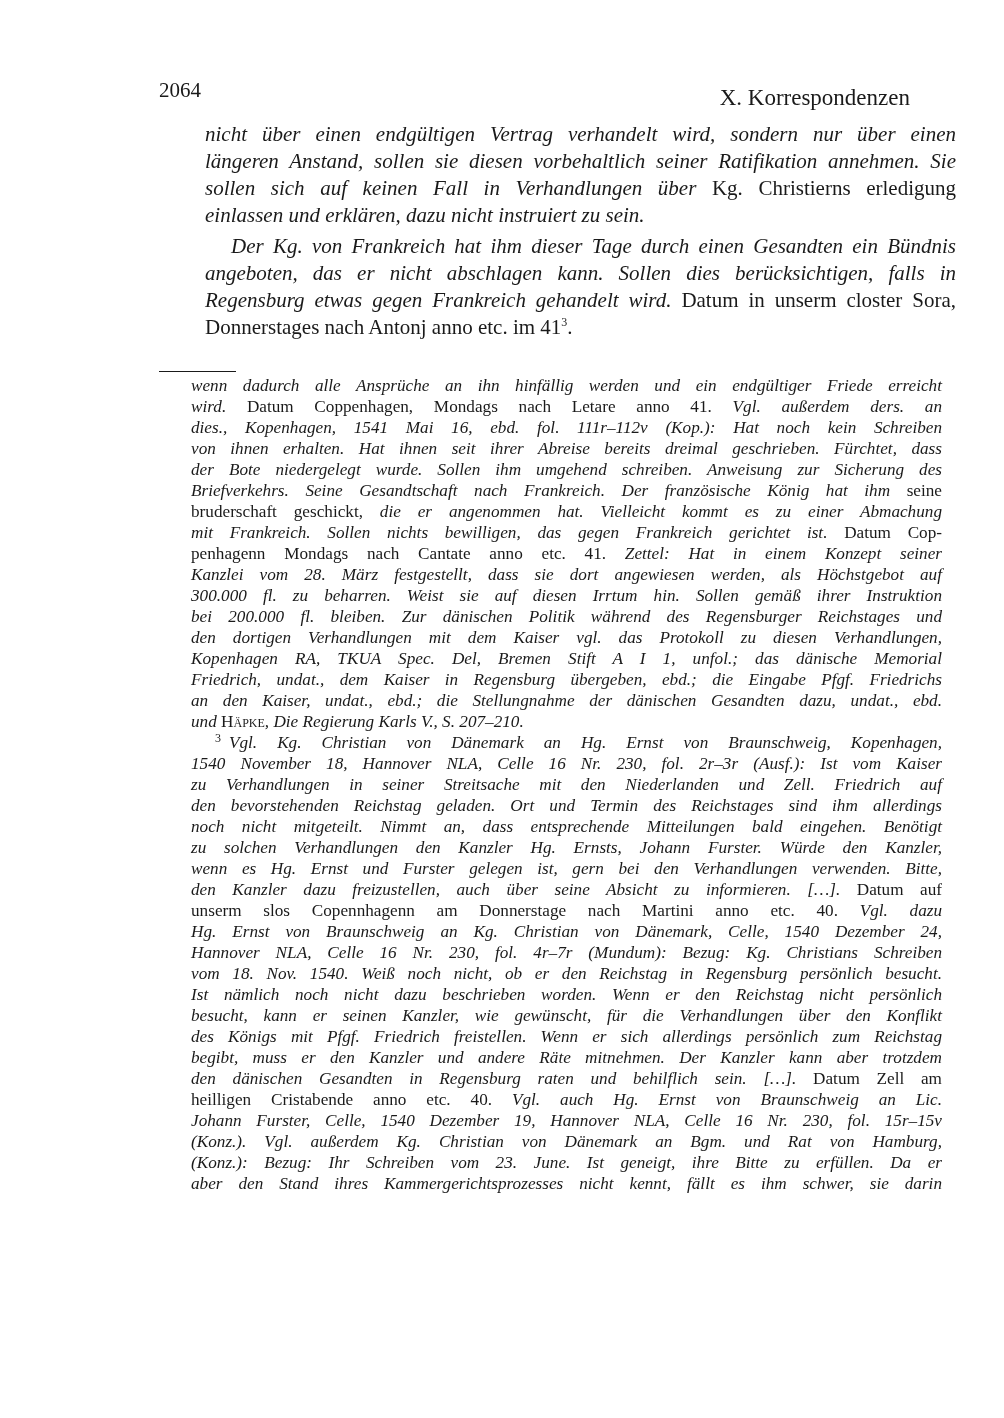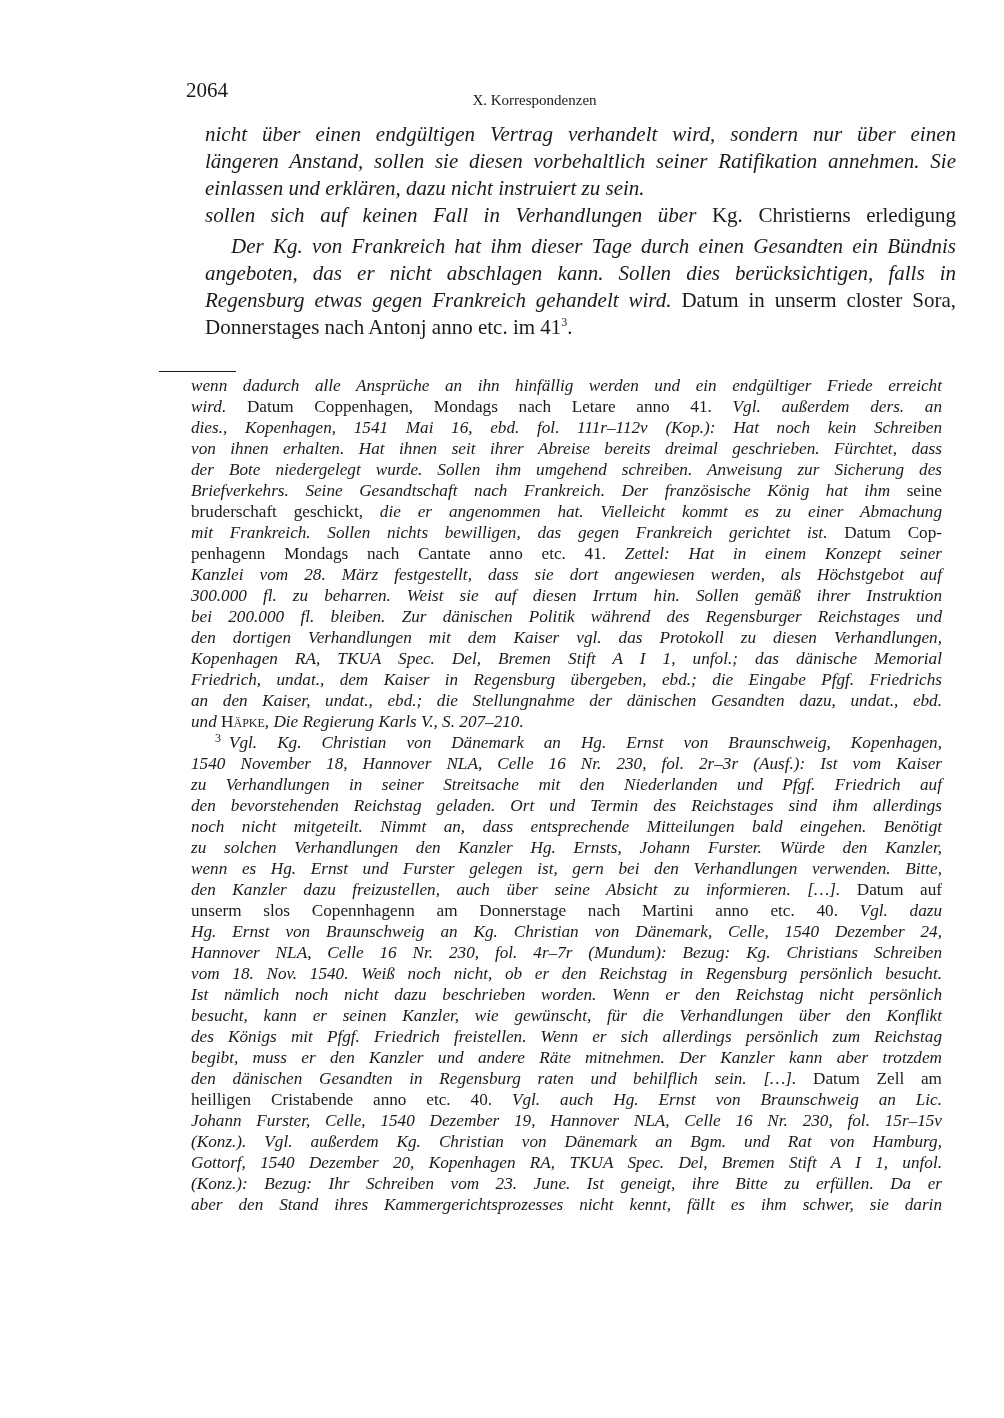--- a/index.html
+++ b/index.html
@@ -1,20 +1,20 @@
 <!DOCTYPE html>
 <html><head>
 <meta charset="utf-8">
 <style>
   html, body { margin: 0; padding: 0; background: #ffffff; }
   body { width: 1004px; height: 1418px; position: relative; overflow: hidden; color: #1a1a1a; font-family: "Liberation Serif", "DejaVu Serif", serif; }
   .page { position: absolute; left: 0; top: 0; width: 1004px; height: 1418px; }
   .header { position: absolute; top: 78px; left: 159px; width: 751px; height: 30px; font-size: 21px; }
-  .page-number { position: absolute; left: 0; top: 0; margin-left: 27px; }
-  .running-title { position: absolute; left: 0; right: 0; top: 14px; text-align: center; font-size: 15px; }
+  .page-number { position: absolute; left: 0; top: 0; }
+  .running-title { position: absolute; left: 0; right: 0; top: 7px; text-align: right; font-size: 23px; }
   .main { position: absolute; left: 159px; width: 751px; top: 121px; margin-left: 46px; }
   .line { display: block; white-space: nowrap; text-align: justify; text-align-last: justify; width: 751px; height: 27px; line-height: 27px; font-size: 21px; overflow: visible; }
   .line.last { text-align-last: left; }
   .line.indent { text-indent: 26px; font-family: Liberation Serif, serif; }
   .para-gap { height: 4px; }
   .fn-sep { position: absolute; left: 159px; top: 371px; width: 77px; height: 0; border-top: 1px solid #1a1a1a; }
   .notes { position: absolute; left: 159px; width: 751px; top: 375px; }
   .nline { display: block; white-space: nowrap; text-align: justify; text-align-last: justify; width: 751px; height: 21px; line-height: 21px; font-size: 17.2px; overflow: visible; margin-left: 32px; }
   .nline.last { text-align-last: left; }
   .nline.indent { text-indent: 24px; }
@@ -30,22 +30,22 @@
 
   <div class="header">
     <span class="page-number">2064</span>
     <span class="running-title">X. Korrespondenzen</span>
   </div>
 
   <div class="main">
     <div id="p1">
         <span class="line"><span class="it">nicht über einen endgültigen Vertrag verhandelt wird, sondern nur über einen</span></span>
         <span class="line"><span class="it">längeren Anstand, sollen sie diesen vorbehaltlich seiner Ratifikation annehmen. Sie</span></span>
+        <span class="line"><span class="it">sollen sich auf keinen Fall in Verhandlungen über</span><span> Kg. Christierns erledigung</span></span>
         <span class="line last"><span class="it">einlassen und erklären, dazu nicht instruiert zu sein.</span></span>
-        <span class="line"><span class="it">sollen sich auf keinen Fall in Verhandlungen über</span><span> Kg. Christierns erledigung</span></span>
       </div>
     <div class="para-gap"></div>
     <div id="p2">
         <span class="line indent"><span class="it">Der Kg. von Frankreich hat ihm dieser Tage durch einen Gesandten ein Bündnis</span></span>
         <span class="line"><span class="it">angeboten, das er nicht abschlagen kann. Sollen dies berücksichtigen, falls in</span></span>
         <span class="line"><span class="it">Regensburg etwas gegen Frankreich gehandelt wird.</span><span> Datum in unserm closter Sora,</span></span>
         <span class="line last"><span>Donnerstages nach Antonj anno etc. im 41</span><sup>3</sup><span>.</span></span>
       </div>
   </div>
 
@@ -67,37 +67,36 @@
         <span class="nline"><span class="it">bei 200.000 fl. bleiben. Zur dänischen Politik während des Regensburger Reichstages und</span></span>
         <span class="nline"><span class="it">den dortigen Verhandlungen mit dem Kaiser vgl. das Protokoll zu diesen Verhandlungen,</span></span>
         <span class="nline"><span class="it">Kopenhagen RA, TKUA Spec. Del, Bremen Stift A I 1, unfol.; das dänische Memorial</span></span>
         <span class="nline"><span class="it">Friedrich, undat., dem Kaiser in Regensburg übergeben, ebd.; die Eingabe Pfgf. Friedrichs</span></span>
         <span class="nline"><span class="it">an den Kaiser, undat., ebd.; die Stellungnahme der dänischen Gesandten dazu, undat., ebd.</span></span>
         <span class="nline last"><span class="it">und </span><span class=" sc">Häpke</span><span class="it">, Die Regierung Karls V., S. 207–210.</span></span>
       </div>
     <div id="fn3">
         <span class="nline indent"><span class="fnmark">3</span><span class="it">Vgl. Kg. Christian von Dänemark an Hg. Ernst von Braunschweig, Kopenhagen,</span></span>
         <span class="nline"><span class="it">1540 November 18, Hannover NLA, Celle 16 Nr. 230, fol. 2r–3r (Ausf.): Ist vom Kaiser</span></span>
-        <span class="nline"><span class="it">zu Verhandlungen in seiner Streitsache mit den Niederlanden und Pfgf. Friedrich auf</span></span>
+        <span class="nline"><span class="it">zu Verhandlungen in seiner Streitsache mit den Niederlanden und Zell. Friedrich auf</span></span>
         <span class="nline"><span class="it">den bevorstehenden Reichstag geladen. Ort und Termin des Reichstages sind ihm allerdings</span></span>
         <span class="nline"><span class="it">noch nicht mitgeteilt. Nimmt an, dass entsprechende Mitteilungen bald eingehen. Benötigt</span></span>
         <span class="nline"><span class="it">zu solchen Verhandlungen den Kanzler Hg. Ernsts, Johann Furster. Würde den Kanzler,</span></span>
         <span class="nline"><span class="it">wenn es Hg. Ernst und Furster gelegen ist, gern bei den Verhandlungen verwenden. Bitte,</span></span>
         <span class="nline"><span class="it">den Kanzler dazu freizustellen, auch über seine Absicht zu informieren. […].</span><span> Datum auf</span></span>
         <span class="nline"><span>unserm slos Copennhagenn am Donnerstage nach Martini anno etc. 40. </span><span class="it">Vgl. dazu</span></span>
         <span class="nline"><span class="it">Hg. Ernst von Braunschweig an Kg. Christian von Dänemark, Celle, 1540 Dezember 24,</span></span>
         <span class="nline"><span class="it">Hannover NLA, Celle 16 Nr. 230, fol. 4r–7r (Mundum): Bezug: Kg. Christians Schreiben</span></span>
         <span class="nline"><span class="it">vom 18. Nov. 1540. Weiß noch nicht, ob er den Reichstag in Regensburg persönlich besucht.</span></span>
         <span class="nline"><span class="it">Ist nämlich noch nicht dazu beschrieben worden. Wenn er den Reichstag nicht persönlich</span></span>
         <span class="nline"><span class="it">besucht, kann er seinen Kanzler, wie gewünscht, für die Verhandlungen über den Konflikt</span></span>
         <span class="nline"><span class="it">des Königs mit Pfgf. Friedrich freistellen. Wenn er sich allerdings persönlich zum Reichstag</span></span>
         <span class="nline"><span class="it">begibt, muss er den Kanzler und andere Räte mitnehmen. Der Kanzler kann aber trotzdem</span></span>
         <span class="nline"><span class="it">den dänischen Gesandten in Regensburg raten und behilflich sein. […].</span><span> Datum Zell am</span></span>
         <span class="nline"><span>heilligen Cristabende anno etc. 40. </span><span class="it">Vgl. auch Hg. Ernst von Braunschweig an Lic.</span></span>
         <span class="nline"><span class="it">Johann Furster, Celle, 1540 Dezember 19, Hannover NLA, Celle 16 Nr. 230, fol. 15r–15v</span></span>
         <span class="nline"><span class="it">(Konz.). Vgl. außerdem Kg. Christian von Dänemark an Bgm. und Rat von Hamburg,</span></span>
-        <span class="nline"><span class="it">Gottorf, 1540 Dezember 20, Kopenhagen RA, TKUA Spec. Del, Bremen Stift A I 1, unfol.</span></span>
         <span class="nline"><span class="it">(Konz.): Bezug: Ihr Schreiben vom 23. June. Ist geneigt, ihre Bitte zu erfüllen. Da er</span></span>
         <span class="nline"><span class="it">aber den Stand ihres Kammergerichtsprozesses nicht kennt, fällt es ihm schwer, sie darin</span></span>
       </div>
   </div>
 
 </div>
 
 </body></html>

